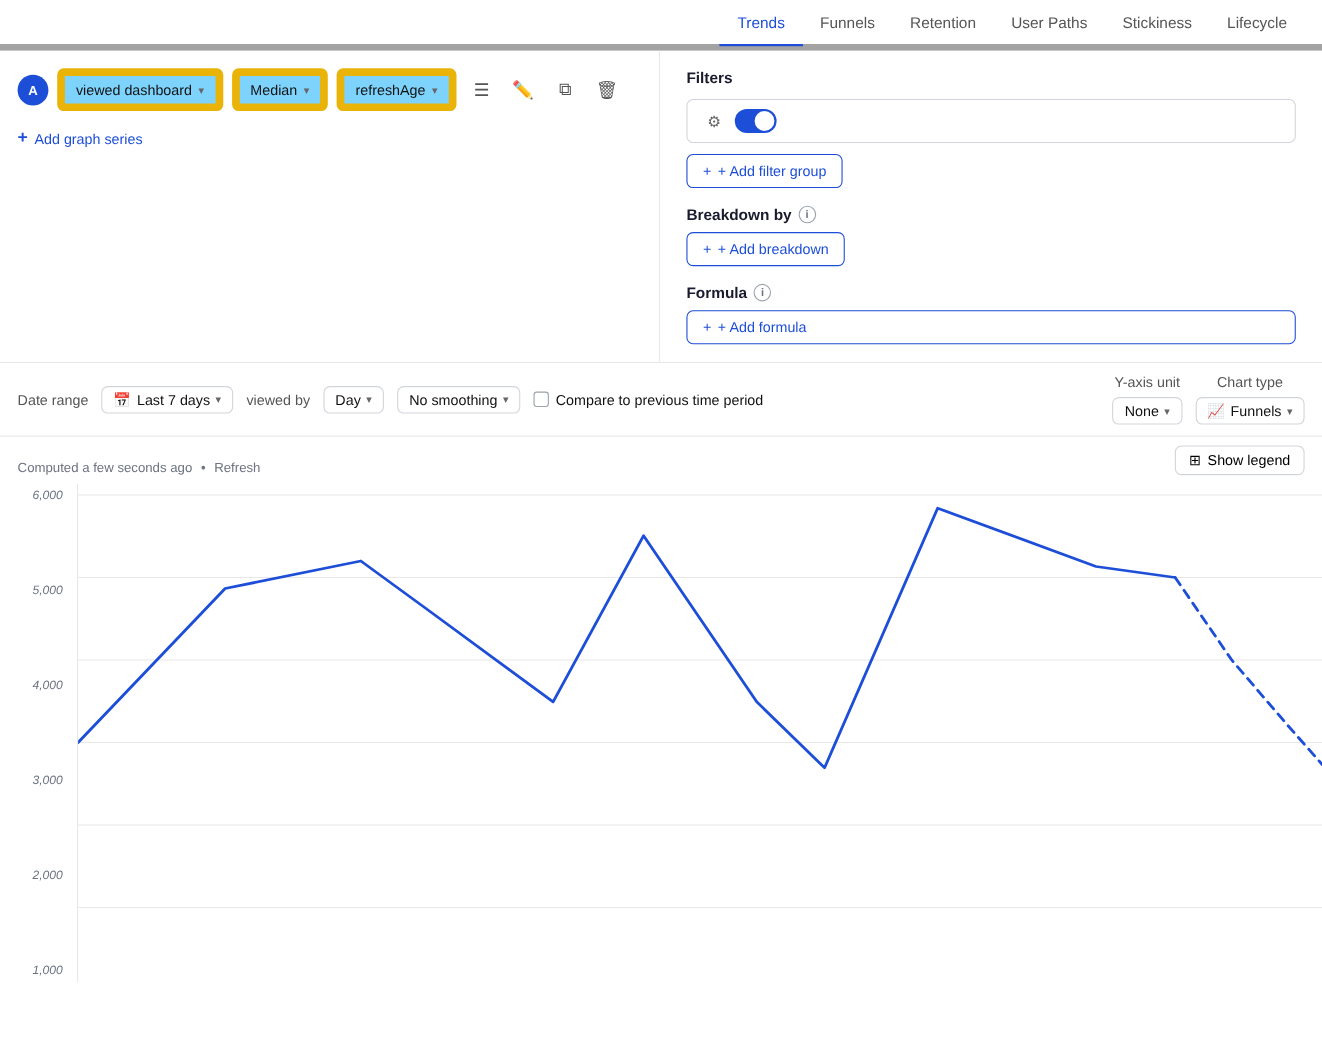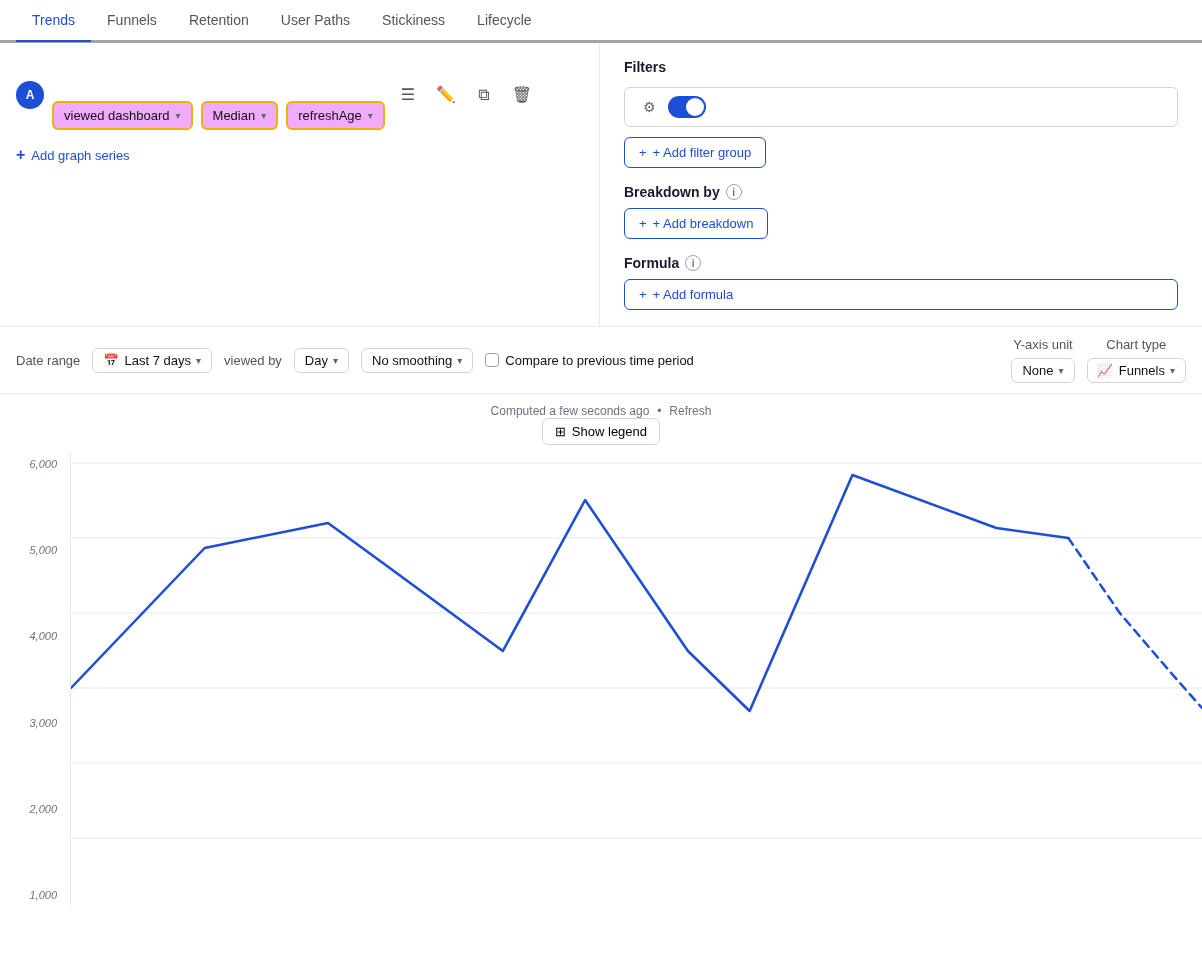--- a/index.html
+++ b/index.html
@@ -1,30 +1,30 @@
 <!DOCTYPE html>
 <html><head>
   <meta charset="utf-8">
   <style>
     * { box-sizing: border-box; margin: 0; padding: 0; }
     body { font-family: -apple-system, BlinkMacSystemFont, 'Segoe UI', sans-serif; font-size: 14px; color: #1a1a2e; background: #fff; }
 
     
-    .top-nav { display: flex; border-bottom: 3px solid #a3a3a3; padding: 0 16px; }
+    .top-nav { display: flex; border-bottom: 6px solid #a3a3a3; padding: 0 16px; justify-content: flex-end; }
     .top-nav a { display: inline-block; padding: 12px 16px; font-size: 14px; color: #555; cursor: pointer; text-decoration: none; border-bottom: 2px solid transparent; margin-bottom: -2px; }
     .top-nav a.active { color: #1d4ed8; border-bottom: 2px solid #1d4ed8; font-weight: 500; }
 
     
     .main-content { display: flex; border-bottom: 1px solid #e8e8e8; }
 
     
     .left-panel { flex: 0 0 600px; padding: 16px; border-right: 1px solid #e8e8e8; }
     .series-row { display: flex; align-items: center; gap: 8px; margin-bottom: 12px; }
     .avatar { width: 28px; height: 28px; border-radius: 50%; background: #1d4ed8; color: #fff; display: flex; align-items: center; justify-content: center; font-size: 12px; font-weight: bold; flex-shrink: 0; }
-    .dropdown-btn { display: flex; align-items: center; gap: 6px; padding: 5px 10px; border: 2px solid #eab308; border-radius: 6px; background: #f0abfc; cursor: pointer; font-size: 13px; color: #111; margin-top: 42px; }
+    .dropdown-btn { display: flex; align-items: center; gap: 6px; padding: 5px 10px; border: 7px solid #eab308; border-radius: 6px; background: #7dd3fc; cursor: pointer; font-size: 13px; color: #111; }
     .dropdown-btn .chevron { font-size: 10px; color: #666; }
     .icon-btn { width: 30px; height: 30px; display: flex; align-items: center; justify-content: center; border: none; background: transparent; cursor: pointer; color: #555; font-size: 16px; border-radius: 4px; }
     .add-series { display: flex; align-items: center; gap: 6px; color: #1d4ed8; font-size: 13px; cursor: pointer; padding: 4px 0; }
 
     
     .right-panel { flex: 1; padding: 16px 24px; }
     .filters-title { font-size: 14px; font-weight: 600; margin-bottom: 12px; }
     .filter-row { display: flex; align-items: center; border: 1px solid #d1d5db; border-radius: 6px; padding: 8px 12px; margin-bottom: 10px; background: #fff; }
     .filter-row-text { flex: 1; font-size: 13px; color: #111; }
     .gear-icon { color: #666; margin-left: 6px; }
@@ -41,21 +41,21 @@
     .ctrl-label { font-size: 13px; color: #555; }
     .ctrl-dropdown { display: flex; align-items: center; gap: 5px; padding: 4px 10px; border: 1px solid #d1d5db; border-radius: 6px; background: #fff; cursor: pointer; font-size: 13px; color: #111; }
     .ctrl-dropdown .chevron { font-size: 10px; color: #666; }
     .checkbox-label { display: flex; align-items: center; gap: 6px; font-size: 13px; color: #111; cursor: pointer; }
     .checkbox { width: 14px; height: 14px; border: 1.5px solid #9ca3af; border-radius: 3px; flex-shrink: 0; }
     .ctrl-separator { flex: 1; }
     .ctrl-group { display: flex; align-items: center; gap: 6px; flex-direction: column; }
 
     
     .chart-area { padding: 0; position: relative; }
-    .chart-meta { display: flex; justify-content: space-between; align-items: center; padding: 8px 16px; flex-direction: column; }
+    .chart-meta { display: flex; justify-content: space-between; align-items: flex-end; padding: 8px 16px; }
     .refresh-link { color: #6b7280; text-decoration: none; }
     .show-legend-btn { display: flex; align-items: center; gap: 6px; padding: 5px 12px; border: 1px solid #d1d5db; border-radius: 6px; background: #fff; cursor: pointer; font-size: 13px; }
 
     .chart-wrapper { position: relative; width: 100%; padding-left: 70px; padding-bottom: 20px; font-style: italic; }
     .y-axis { position: absolute; left: 0; top: 0; bottom: 20px; width: 65px; display: flex; flex-direction: column; justify-content: space-between; padding: 5px 0; }
     .y-label { font-size: 11px; color: #6b7280; text-align: right; padding-right: 8px; }
     .chart-svg-container { width: 100%; border-left: 1px solid #e8e8e8; }
   </style>
 </head>
 <body>

